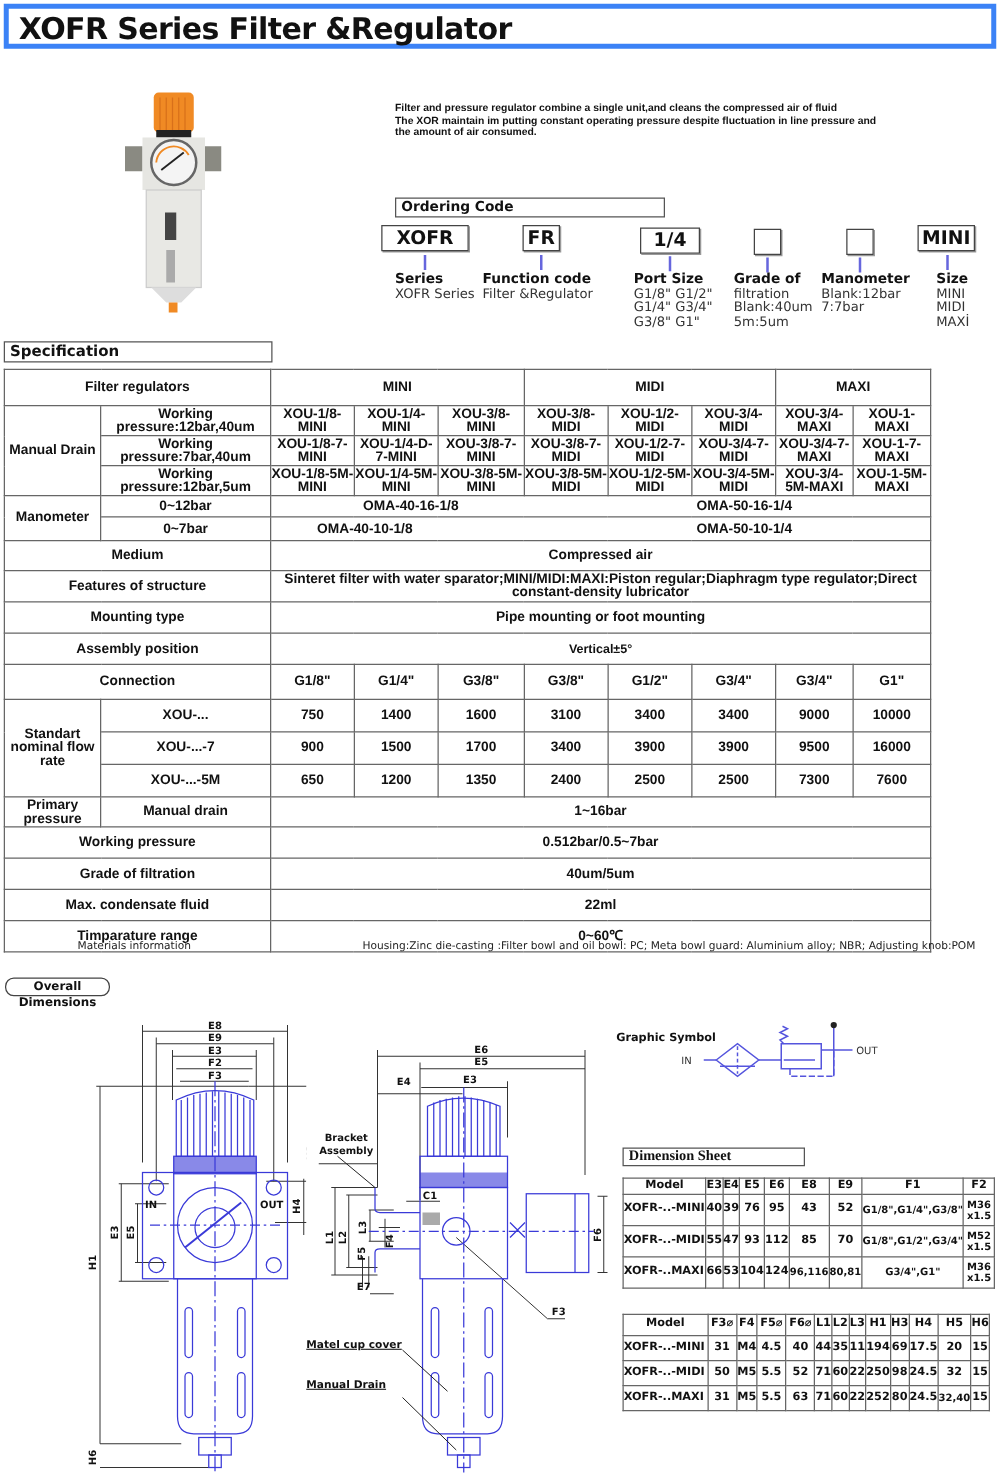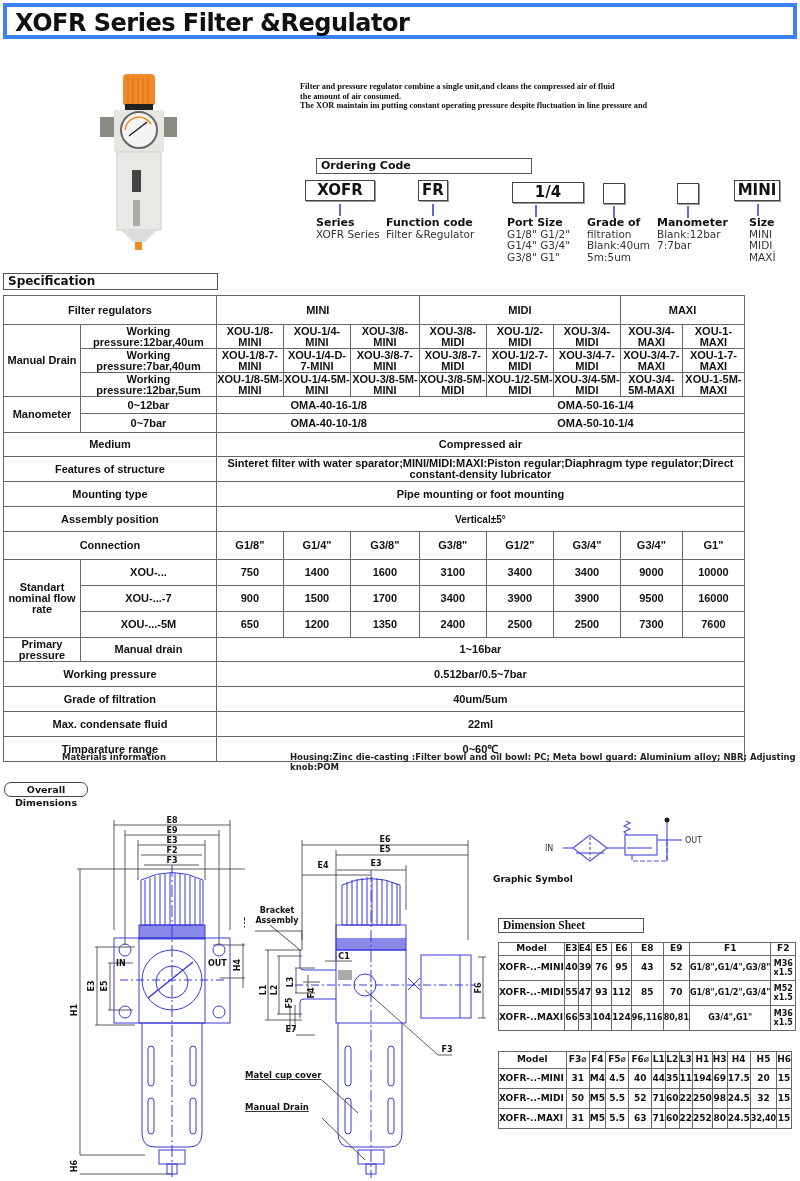--- a/index.html
+++ b/index.html
@@ -1,30 +1,30 @@
 <!DOCTYPE html>
 <html><head>
 <meta charset="utf-8">
 <style>
   html, body { margin:0; padding:0; background:#ffffff; }
   body { width:800px; height:1181px; position:relative; overflow:hidden; font-family:"Liberation Sans", sans-serif; color:#111; }
   .abs { position:absolute; }
   .title-box { left:3px; top:3px; width:794px; height:36px; border:4px solid #3b82f6; box-sizing:border-box; }
   .title-box span { position:absolute; left:8px; top:2px; font-size:24px; font-weight:bold; font-family:"DejaVu Sans", sans-serif; letter-spacing:-0.5px; }
-  .desc { left:300px; top:82px; width:480px; font-size:8.3px; line-height:9.6px; font-weight:bold; font-family:Liberation Serif, serif; }
+  .desc { left:316px; top:82px; width:480px; font-size:8.3px; line-height:9.6px; font-weight:bold; font-family:Liberation Sans, sans-serif; }
   .sec-box { border:1px solid #555; box-sizing:border-box; font-weight:bold; font-family:"DejaVu Sans", sans-serif; }
   .code-box { border:1.5px solid #444; box-sizing:border-box; text-align:center; font-weight:bold; font-family:"DejaVu Sans", sans-serif; font-size:15px; box-shadow:1px 1px 0 #999; }
   .code-line { width:2px; background:#6666dd; }
   .code-label { font-size:10.5px; line-height:11.5px; font-family:"DejaVu Sans", sans-serif; color:#333; }
   .code-label b { color:#111; font-size:11px; }
   table { border-collapse:collapse; }
   .spec { left:3px; top:295px; width:742px; font-size:11px; font-weight:bold; font-family:"Liberation Sans", sans-serif; }
   .spec td { border:1px solid #666; text-align:center; padding:0; line-height:11px; }
   .dim td { border:1px solid #666; text-align:center; font-weight:bold; font-size:9px; line-height:9.5px; padding:0; font-family:"DejaVu Sans", sans-serif; }
-  .mat { top:752px; font-size:8.5px; font-weight:bold; font-family:"DejaVu Sans", sans-serif; color:#222; }
+  .mat { top:752px; font-size:8.5px; font-weight:normal; font-family:"DejaVu Sans", sans-serif; color:#222; }
   svg text { font-family:"DejaVu Sans", sans-serif; }
 </style>
 </head>
 <body>
 
 <div class="abs title-box">
   <span>XOFR Series Filter &amp;Regulator</span>
 </div>
 
 <svg class="abs" style="left:95px;top:72px" width="95" height="180">
@@ -45,41 +45,41 @@
   <path d="M30 58 A14 14 0 0 1 56 52" stroke="#f08a24" stroke-width="1.5" fill="none"></path>
   <rect x="22" y="80" width="44" height="78" fill="#e8e8e4" stroke="#ccc"></rect>
   <rect x="37" y="98" width="9" height="22" fill="#444"></rect>
   <rect x="38" y="128" width="7" height="26" fill="#aaa"></rect>
   <path d="M26 158 L62 158 L50 170 L38 170 Z" fill="#ddd"></path>
   <rect x="40" y="170" width="7" height="8" fill="#f08a24"></rect>
 </svg>
 
 <div class="abs desc">
   <div>Filter and pressure regulator combine a single unit,and cleans the compressed air of fluid</div>
+  <div>The XOR maintain im putting constant operating pressure despite fluctuation in line pressure and</div>
   <div>the amount of air consumed.</div>
-  <div>The XOR maintain im putting constant operating pressure despite fluctuation in line pressure and</div>
 </div>
 
 <div class="abs sec-box" style="left:316px;top:158px;width:216px;height:16px;font-size:11px;padding-left:4px;line-height:14px;">Ordering Code</div>
 
 <div class="abs code-box" style="left:305px;top:180px;width:70px;height:21px;line-height:19px;">XOFR</div>
 <div class="abs code-line" style="left:339px;top:204px;height:12px;"></div>
 <div class="abs code-label" style="left:316px;top:217px;">
   <b>Series</b><br>
   <span>XOFR Series</span>
 </div>
 
 <div class="abs code-box" style="left:418px;top:180px;width:30px;height:21px;line-height:19px;">FR</div>
 <div class="abs code-line" style="left:432px;top:204px;height:12px;"></div>
 <div class="abs code-label" style="left:386px;top:217px;">
   <b>Function code</b><br>
   <span>Filter &amp;Regulator</span>
 </div>
 
-<div class="abs code-box" style="left:512px;top:182px;width:72px;height:21px;line-height:19px;">1/4</div>
+<div class="abs code-box" style="left:512px;top:182px;width:48px;height:21px;line-height:19px;">1/4</div>
 <div class="abs code-line" style="left:535px;top:205px;height:12px;"></div>
 <div class="abs code-label" style="left:507px;top:217px;">
   <b>Port Size</b><br>
   <span>G1/8" G1/2"</span><br>
   <span>G1/4" G3/4"</span><br>
   <span>G3/8" G1"</span>
 </div>
 
 <div class="abs code-box" style="left:603px;top:183px;width:22px;height:21px;"></div>
 <div class="abs code-line" style="left:613px;top:206px;height:12px;"></div>
@@ -170,21 +170,21 @@
       <div style="display:flex;">
         <span style="width:150px;text-align:right;">OMA-40-16-1/8</span>
         <span style="flex:1;text-align:center;padding-left:80px;">OMA-50-16-1/4</span>
       </div>
     </td>
   </tr>
   <tr style="height:19px">
     <td>0~7bar</td>
     <td colspan="8">
       <div style="display:flex;">
-        <span style="width:150px;text-align:right;">OMA-40-10-1/8</span>
+        <span style="width:150px;">OMA-40-10-1/8</span>
         <span style="flex:1;text-align:center;padding-left:80px;">OMA-50-10-1/4</span>
       </div>
     </td>
   </tr>
   <tr style="height:24px">
     <td colspan="2">Medium</td>
     <td colspan="8">Compressed air</td>
   </tr>
   <tr style="height:25px">
     <td colspan="2">Features of structure</td>
@@ -442,21 +442,21 @@
     <line x1="30" y1="115" x2="60" y2="140"></line>
     <line x1="82" y1="270" x2="118" y2="303"></line>
     <line x1="82" y1="308" x2="125" y2="350"></line>
   </g>
   <g font-size="8.5" font-weight="bold" fill="#111">
     <text x="5" y="147" style="text-decoration:underline" transform="translate(0 121)">Matel cup cover</text>
     <text x="5" y="187" style="text-decoration:underline" transform="translate(0 113)">Manual Drain</text>
   </g>
 </svg>
 
-<div class="abs" style="left:493px;top:826px;font-size:9px;font-weight:bold;font-family:'DejaVu Sans',sans-serif;margin-top:48px;">Graphic Symbol</div>
+<div class="abs" style="left:493px;top:826px;font-size:9px;font-weight:bold;font-family:'DejaVu Sans',sans-serif;">Graphic Symbol</div>
 <svg class="abs" style="left:540px;top:815px" width="180" height="60">
   <g stroke="#5555dd" stroke-width="1.2" fill="none">
     <line x1="23" y1="33" x2="33" y2="33"></line>
     <path d="M33 33 L50 20 L67 33 L50 46 Z"></path>
     <line x1="50" y1="22" x2="50" y2="44" stroke-dasharray="3 2"></line>
     <line x1="36" y1="38" x2="64" y2="38"></line>
     <line x1="67" y1="33" x2="85" y2="33"></line>
     <rect x="85" y="20" width="32" height="20"></rect>
     <line x1="87" y1="33" x2="112" y2="33"></line>
     <path d="M92 40 L92 46 L127 46 L127 25" stroke-dasharray="5 2"></path>

